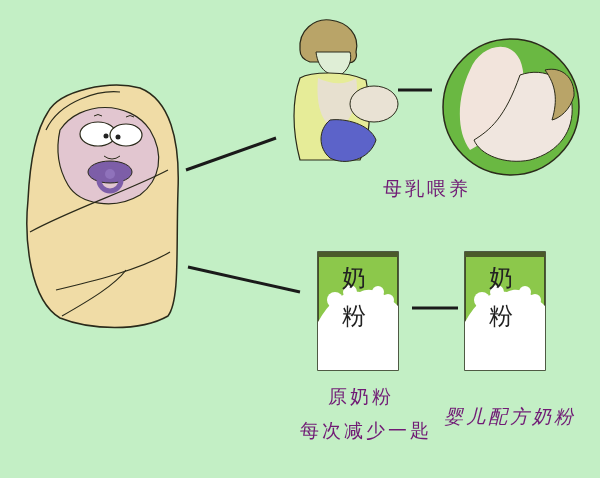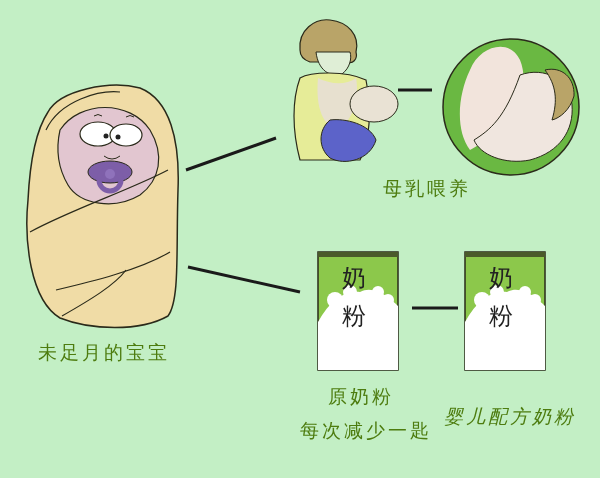--- a/index.html
+++ b/index.html
@@ -5,21 +5,21 @@
   html, body { margin: 0; padding: 0; }
   body {
     width: 600px; height: 478px; overflow: hidden;
     background: #c3efc5;
     font-family: "DejaVu Sans", sans-serif;
     position: relative;
   }
   .stage { position: absolute; left: 0; top: 0; width: 600px; height: 478px; }
   .label {
     position: absolute;
-    color: #4d7c0f;
+    color: #701a75;
     font-size: 19px;
     letter-spacing: 3px;
     white-space: nowrap;
     text-align: center;
   }
   .can-text {
     position: absolute;
     font-size: 24px;
     color: #222;
     font-family: "DejaVu Sans", sans-serif;
@@ -90,18 +90,17 @@
     <circle cx="525" cy="292" r="6" fill="#fff"></circle>
     <circle cx="535" cy="300" r="6" fill="#fff"></circle>
   </g>
 </svg>
 
 <div class="can-text" style="left:342px;top:262px;">奶</div>
 <div class="can-text" style="left:342px;top:300px;">粉</div>
 <div class="can-text" style="left:489px;top:262px;">奶</div>
 <div class="can-text" style="left:489px;top:300px;">粉</div>
 
-<div class="label" style="left:38px;top:340px;">未足月的宝宝</div>
 <div class="label" style="left:383px;top:176px;">母乳喂养</div>
 <div class="label" style="left:328px;top:384px;">原奶粉</div>
 <div class="label" style="left:300px;top:418px;">每次减少一匙</div>
 <div class="label" style="left:444px;top:404px;font-style:italic;">婴儿配方奶粉</div>
 </div>
 
 </body></html>

